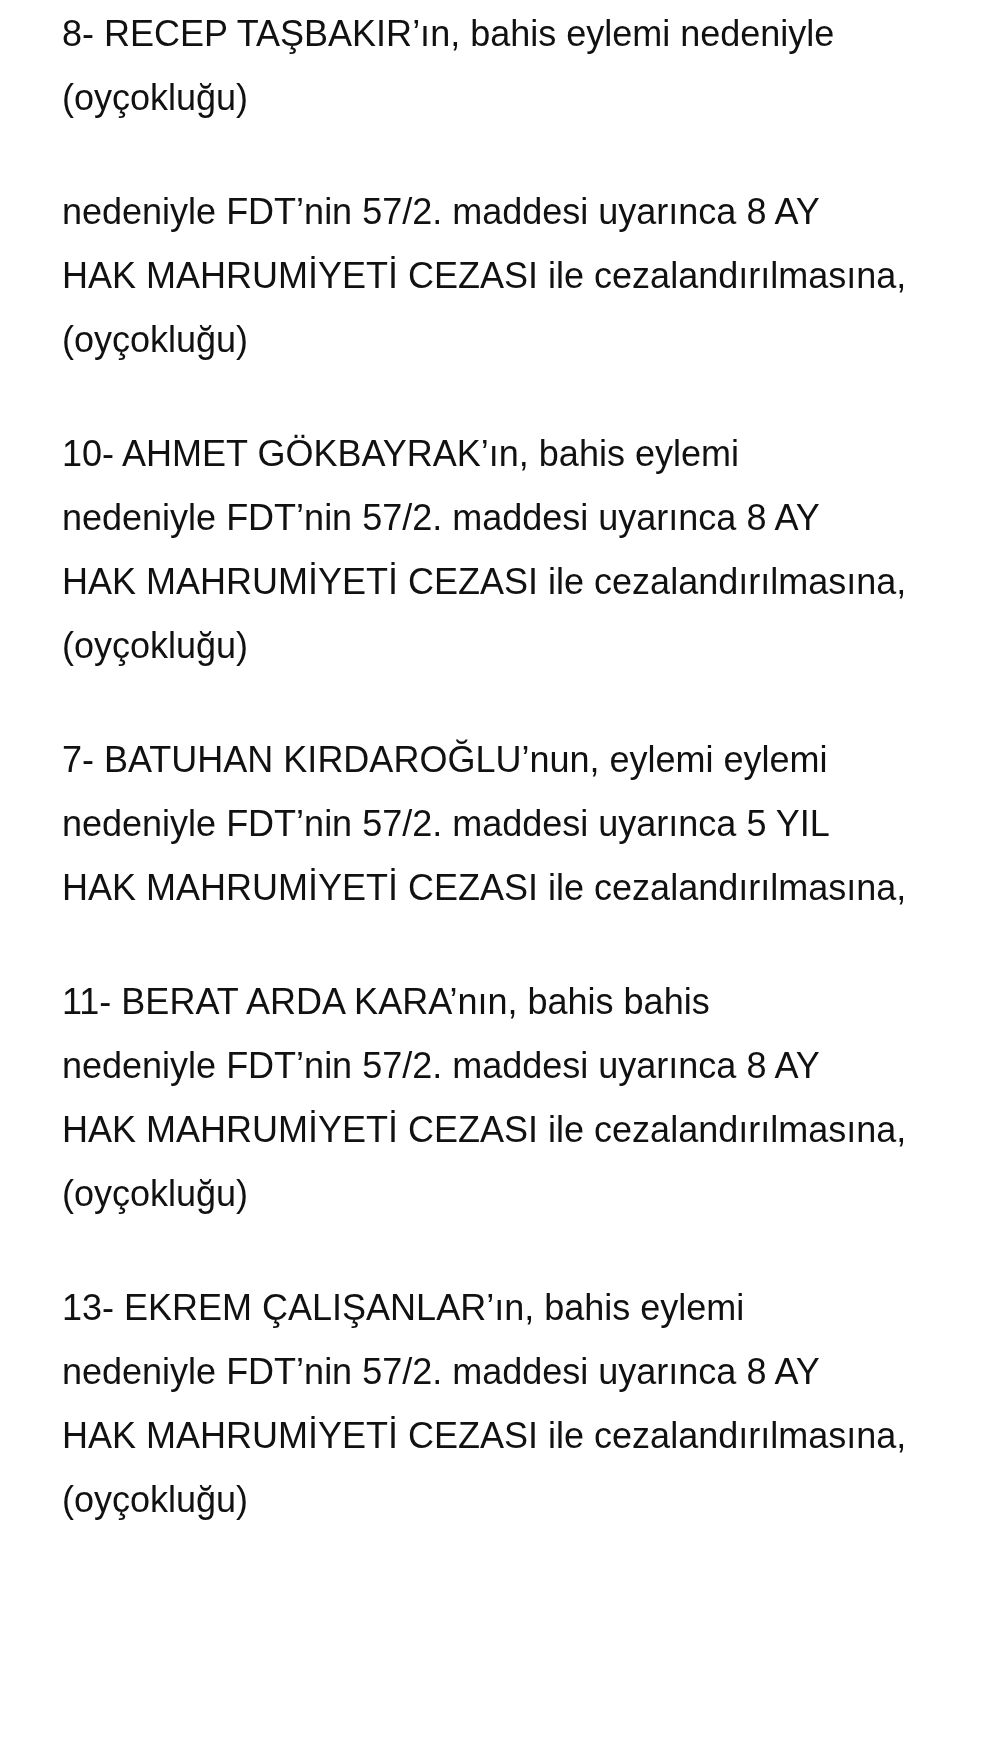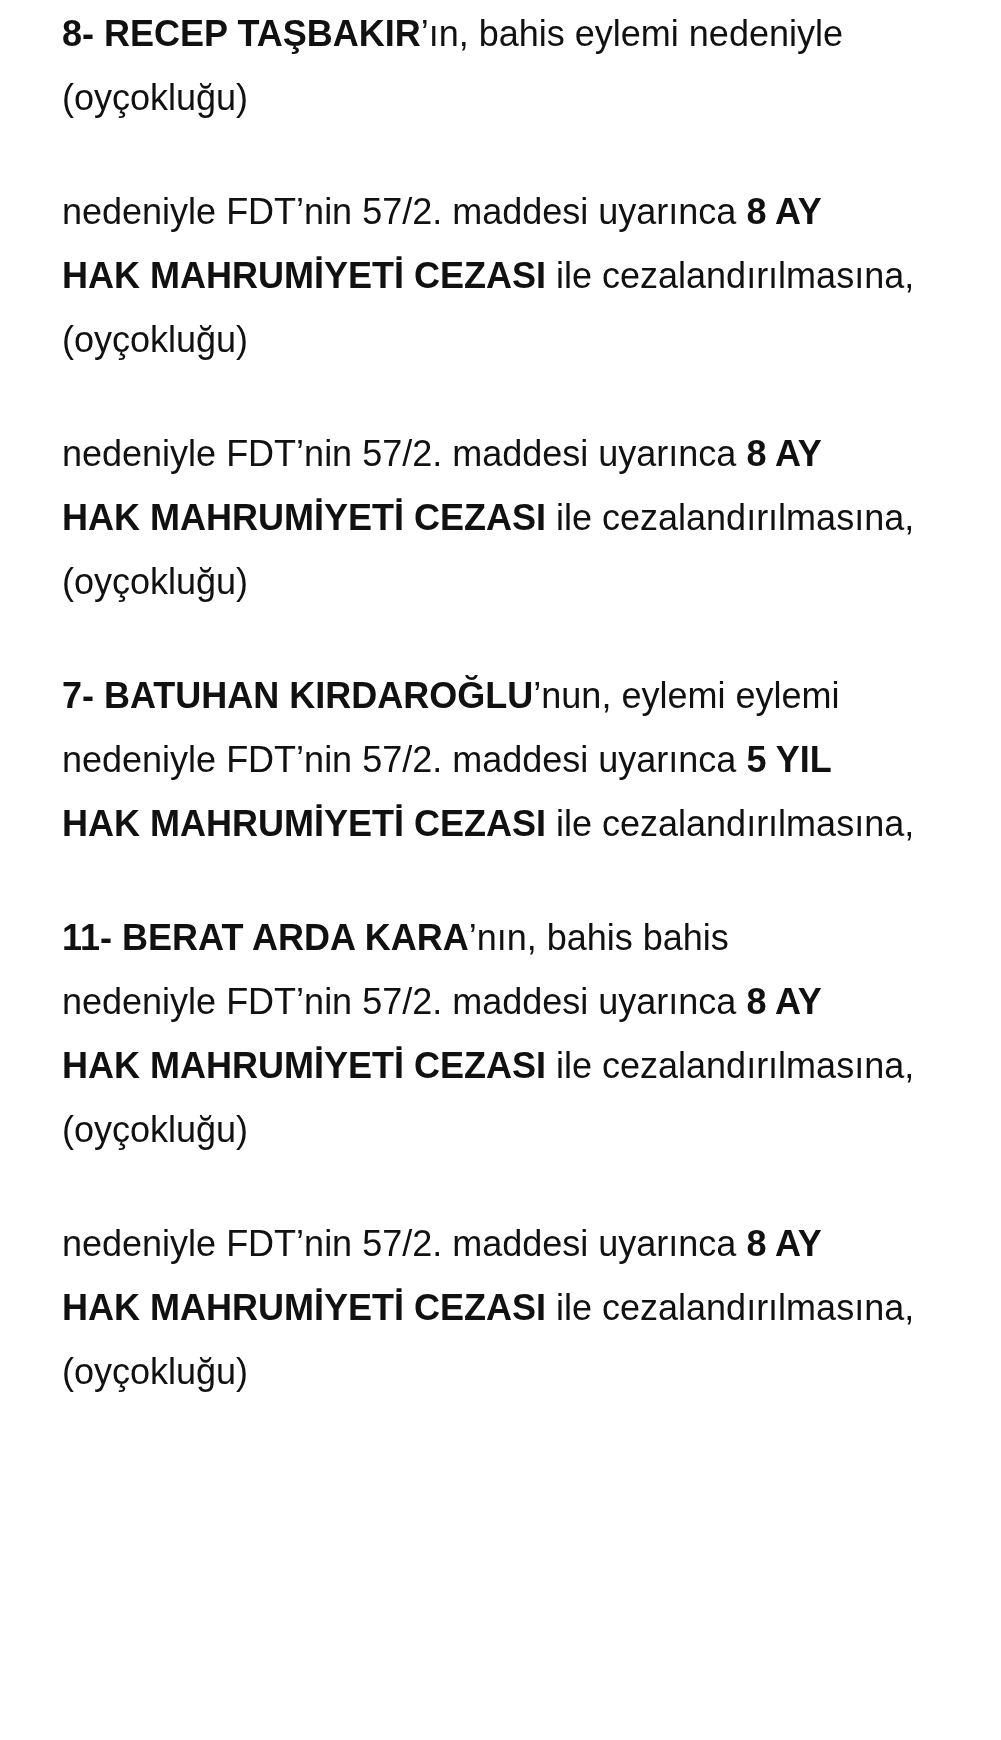--- a/index.html
+++ b/index.html
@@ -24,52 +24,54 @@
     margin-bottom: 0;
   }
   .line {
     font-size: 36px;
     line-height: 64px;
     white-space: nowrap;
     font-weight: 400;
     color: #111111;
   }
   .line b {
-    font-weight: 700;
+    font-weight: 400;
   }
 </style>
 </head>
 <body>
 
 <main class="doc">
   <div>
       <section class="item">
         <div class="line"><b>8- RECEP TAŞBAKIR</b><span>’ın, bahis eylemi nedeniyle</span></div>
         <div class="line"><span>(oyçokluğu)</span></div>
       </section>
       <section class="item">
         <div class="line"><span>nedeniyle FDT’nin 57/2. maddesi uyarınca </span><b>8 AY</b></div>
         <div class="line"><b>HAK MAHRUMİYETİ CEZASI</b><span> ile cezalandırılmasına,</span></div>
         <div class="line"><span>(oyçokluğu)</span></div>
       </section>
       <section class="item">
+        <div class="line"><b>10- AHMET GÖKBAYRAK</b><span>’ın, bahis eylemi</span></div>
         <div class="line"><span>nedeniyle FDT’nin 57/2. maddesi uyarınca </span><b>8 AY</b></div>
         <div class="line"><b>HAK MAHRUMİYETİ CEZASI</b><span> ile cezalandırılmasına,</span></div>
         <div class="line"><span>(oyçokluğu)</span></div>
       </section>
       <section class="item">
         <div class="line"><b>7- BATUHAN KIRDAROĞLU</b><span>’nun, eylemi eylemi</span></div>
         <div class="line"><span>nedeniyle FDT’nin 57/2. maddesi uyarınca </span><b>5 YIL</b></div>
         <div class="line"><b>HAK MAHRUMİYETİ CEZASI</b><span> ile cezalandırılmasına,</span></div>
       </section>
       <section class="item">
         <div class="line"><b>11- BERAT ARDA KARA</b><span>’nın, bahis bahis</span></div>
         <div class="line"><span>nedeniyle FDT’nin 57/2. maddesi uyarınca </span><b>8 AY</b></div>
         <div class="line"><b>HAK MAHRUMİYETİ CEZASI</b><span> ile cezalandırılmasına,</span></div>
         <div class="line"><span>(oyçokluğu)</span></div>
       </section>
       <section class="item">
+        <div class="line"><b>13- EKREM ÇALIŞANLAR</b><span>’ın, bahis eylemi</span></div>
         <div class="line"><span>nedeniyle FDT’nin 57/2. maddesi uyarınca </span><b>8 AY</b></div>
         <div class="line"><b>HAK MAHRUMİYETİ CEZASI</b><span> ile cezalandırılmasına,</span></div>
         <div class="line"><span>(oyçokluğu)</span></div>
       </section>
     </div>
 </main>
 
 </body></html>

